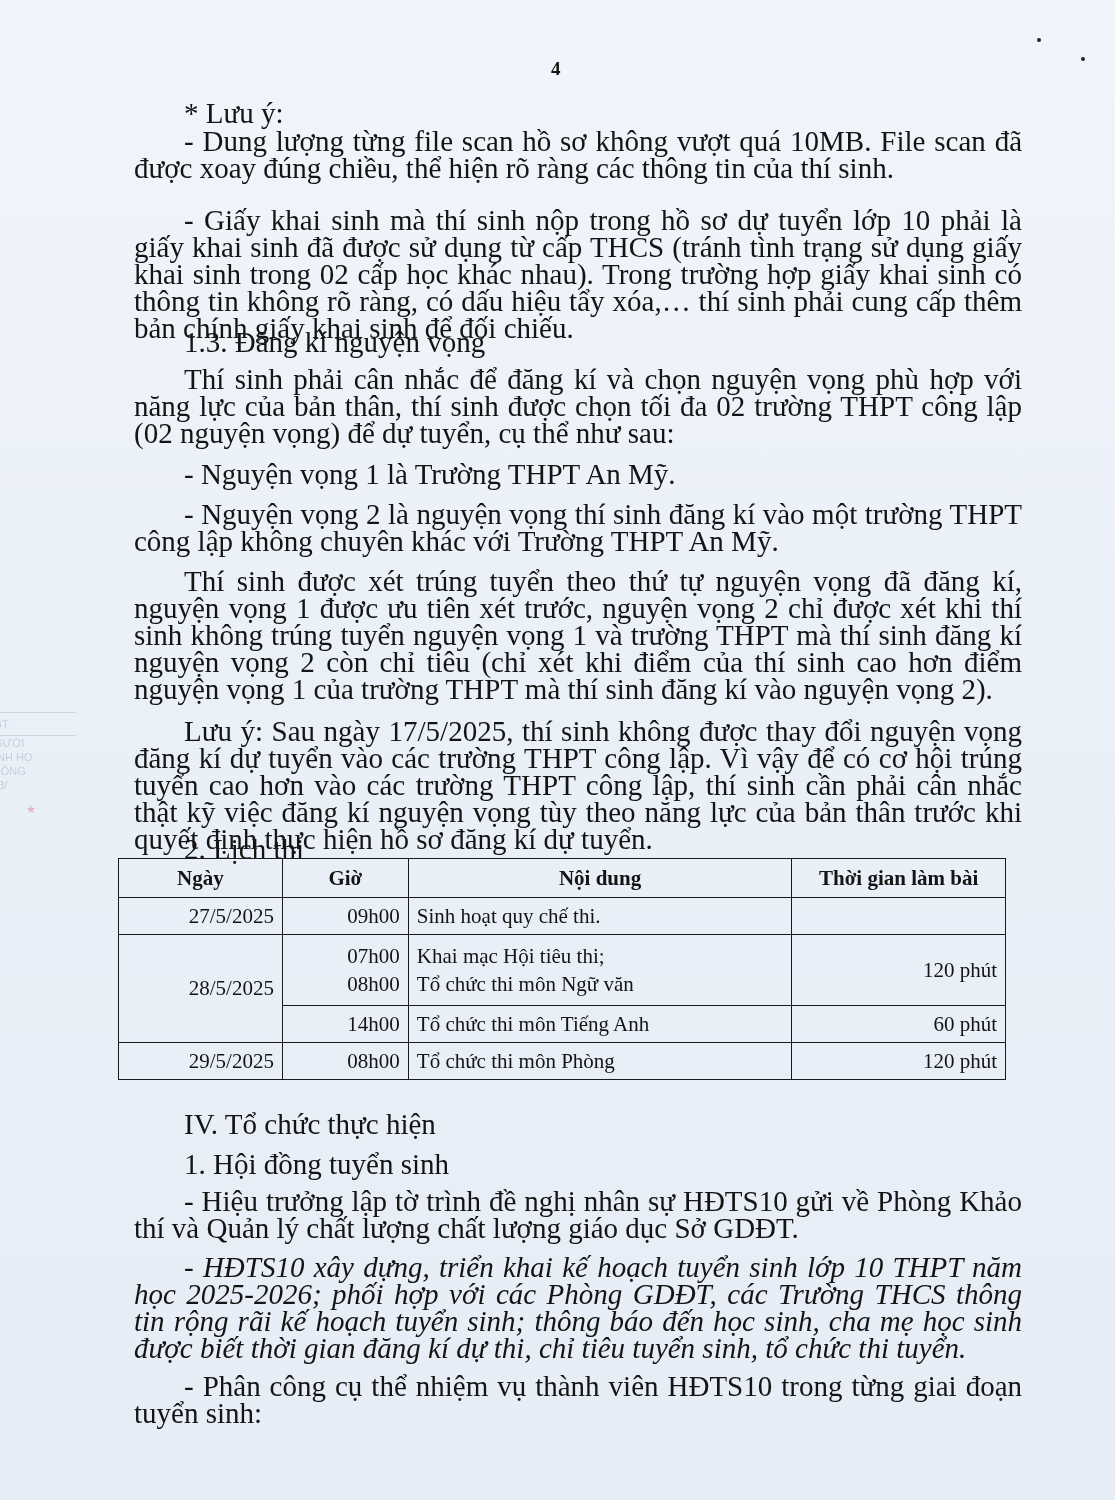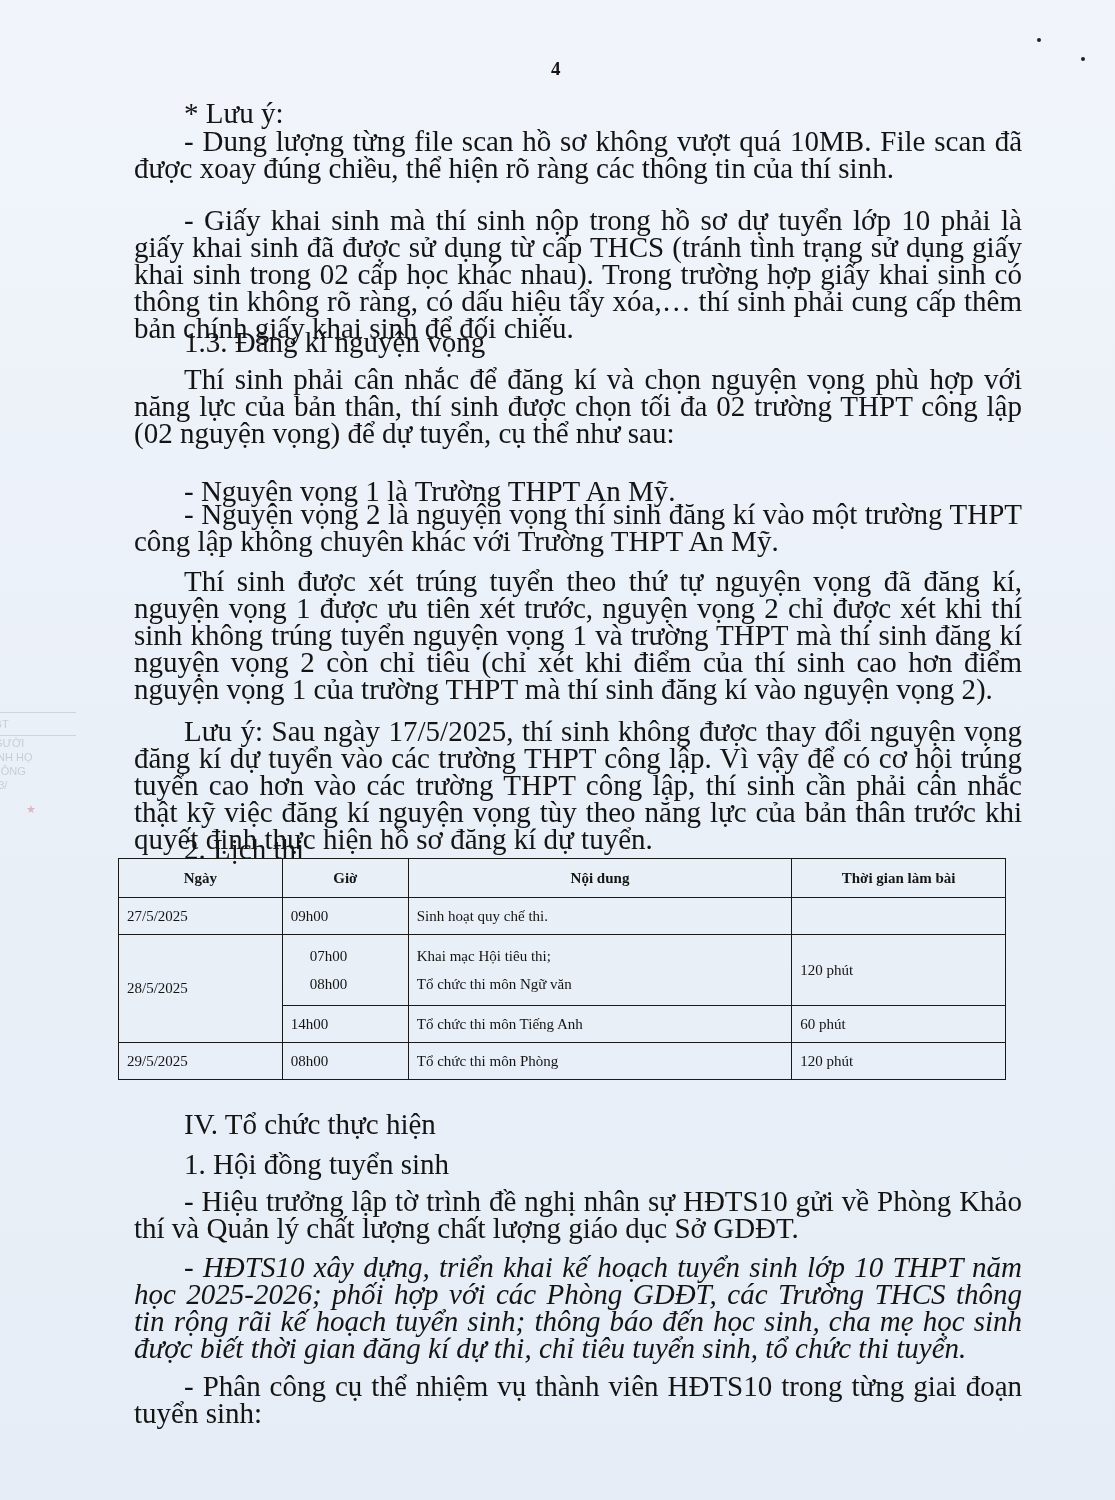--- a/index.html
+++ b/index.html
@@ -13,27 +13,27 @@
     }
     .page-number {
       position: absolute; left: 551px; top: 58px; font-size: 19px; font-weight: bold;
     }
     p { margin: 16px; font-size: 29px; line-height: 27px; text-align: justify; }
     .indent { text-indent: 50px; }
     .para { position: absolute; left: 118px; width: 888px; }
     .heading { font-weight: normal; }
     table.schedule {
       position: absolute; left: 118px; top: 858px; width: 888px;
-      border-collapse: collapse; font-size: 15px;
+      border-collapse: collapse; font-size: 21px;
     }
     table.schedule th, table.schedule td {
       border: 1.5px solid #1a1a1a; padding: 0 8px; height: 36px;
     }
     table.schedule th { font-weight: bold; text-align: center; height: 38px; }
-    td.c { text-align: left; }
+    td.c { text-align: right; }
     td.l { text-align: left; margin-top: 17px; }
     .cell-line { display: block; line-height: 28px; }
     .stamp {
       position: absolute; left: -14px; top: 712px; width: 90px; height: 150px;
       color: #b7bfcc; font-family: "Liberation Sans", sans-serif; font-size: 11px;
       line-height: 14px; opacity: 0.7;
     }
     .stamp .ring { border-top: 1px solid #c3c9d4; border-bottom: 1px solid #c3c9d4; padding: 4px 0; }
     .stamp .star { color: #d9a0a8; text-align: center; margin-top: 10px; }
     .dot { position: absolute; width: 4px; height: 4px; background: #222; border-radius: 50%; }
@@ -56,21 +56,21 @@
 </div>
 
 <div class="page-number">4</div>
 
 <p class="para indent" style="top:84px;">* Lưu ý:</p>
 <p class="para indent" style="top:112px;">- Dung lượng từng file scan hồ sơ không vượt quá 10MB. File scan đã được xoay đúng chiều, thể hiện rõ ràng các thông tin của thí sinh.</p>
 <p class="para indent" style="top:191px;">- Giấy khai sinh mà thí sinh nộp trong hồ sơ dự tuyển lớp 10 phải là giấy khai sinh đã được sử dụng từ cấp THCS (tránh tình trạng sử dụng giấy khai sinh trong 02 cấp học khác nhau). Trong trường hợp giấy khai sinh có thông tin không rõ ràng, có dấu hiệu tẩy xóa,… thí sinh phải cung cấp thêm bản chính giấy khai sinh để đối chiếu.</p>
 
 <p class="para indent heading" style="top:313px;">1.3. Đăng kí nguyện vọng</p>
 <p class="para indent" style="top:350px;">Thí sinh phải cân nhắc để đăng kí và chọn nguyện vọng phù hợp với năng lực của bản thân, thí sinh được chọn tối đa 02 trường THPT công lập (02 nguyện vọng) để dự tuyển, cụ thể như sau:</p>
-<p class="para indent" style="top:462px;">- Nguyện vọng 1 là Trường THPT An Mỹ.</p>
+<p class="para indent" style="top:445px;">- Nguyện vọng 1 là Trường THPT An Mỹ.</p>
 <p class="para indent" style="top:485px;">- Nguyện vọng 2 là nguyện vọng thí sinh đăng kí vào một trường THPT công lập không chuyên khác với Trường THPT An Mỹ.</p>
 <p class="para indent" style="top:552px;">Thí sinh được xét trúng tuyển theo thứ tự nguyện vọng đã đăng kí, nguyện vọng 1 được ưu tiên xét trước, nguyện vọng 2 chỉ được xét khi thí sinh không trúng tuyển nguyện vọng 1 và trường THPT mà thí sinh đăng kí nguyện vọng 2 còn chỉ tiêu (chỉ xét khi điểm của thí sinh cao hơn điểm nguyện vọng 1 của trường THPT mà thí sinh đăng kí vào nguyện vọng 2).</p>
 <p class="para indent" style="top:702px;">Lưu ý: Sau ngày 17/5/2025, thí sinh không được thay đổi nguyện vọng đăng kí dự tuyển vào các trường THPT công lập. Vì vậy để có cơ hội trúng tuyển cao hơn vào các trường THPT công lập, thí sinh cần phải cân nhắc thật kỹ việc đăng kí nguyện vọng tùy theo năng lực của bản thân trước khi quyết định thực hiện hồ sơ đăng kí dự tuyển.</p>
 
 <p class="para indent heading" style="top:820px;">2. Lịch thi</p>
 
 <table class="schedule">
   <colgroup>
     <col style="width:164px">
       <col style="width:126px">

